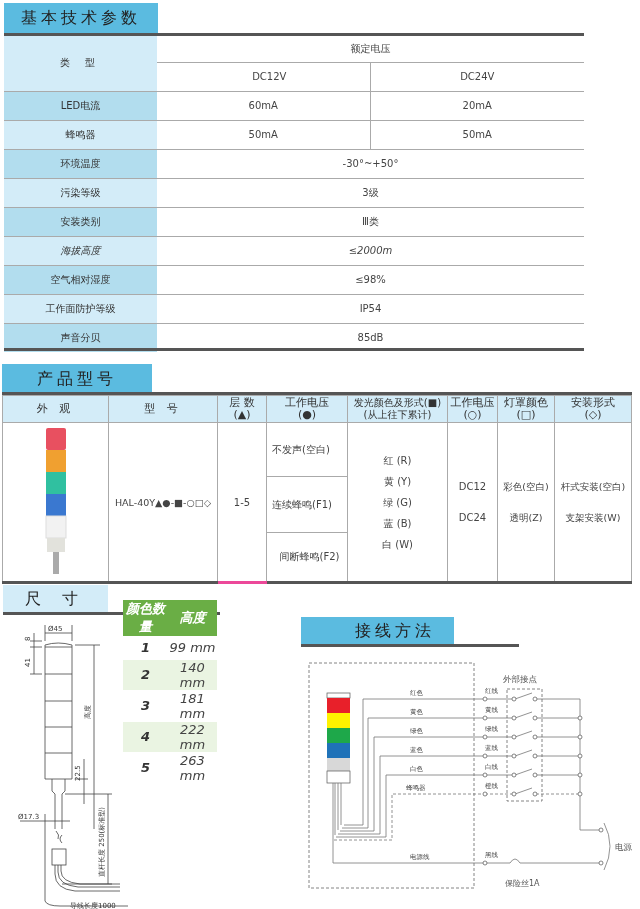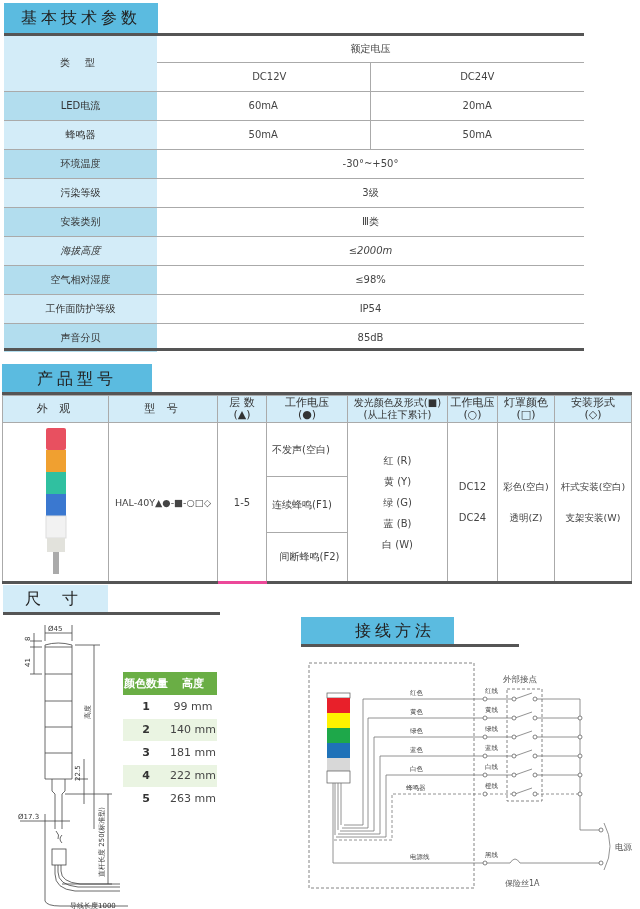--- a/index.html
+++ b/index.html
@@ -8,21 +8,21 @@
   .sec-tab.light { background: #d3ecf8; }
   .rule { position: absolute; height: 3px; background: #555; }
   table { border-collapse: collapse; position: absolute; font-size: 10px; }
   td { border: 1px solid #aaa; text-align: center; vertical-align: middle; color: #444; }
   .spec td.lab { background: #d3ecf8; color: #333; width: 153px; }
   .spec td.lab.alt { background: #b2ddee; }
   .spec td { border-left: none; border-right: none; }
   .spec td.mid { border-right: 1px solid #aaa; }
   .prod th { background: #d3ecf8; font-weight: normal; font-size: 11px; color: #333; border: 1px solid #aaa; line-height: 12px; }
   .prod td { font-size: 10px; }
-  .green-tbl { position: absolute; left: 123px; top: 672px; width: 94px; border-collapse: collapse; font-size: 11px; }
+  .green-tbl { position: absolute; left: 123px; top: 600px; width: 94px; border-collapse: collapse; font-size: 13px; font-style: italic; }
   .green-tbl th { background: #6aae45; color: #fff; height: 23px; font-weight: bold; border: none; }
   .green-tbl td { height: 23px; border: none; border-bottom: 1px solid #fff; }
   .green-tbl tr:nth-child(odd) td { background: #eaf4e2; }
   .green-tbl tr:nth-child(even) td { background: #fff; }
   .green-tbl td.n { font-weight: bold; color: #333; }
   svg text { font-family: "DejaVu Sans", sans-serif; }
 </style>
 </head>
 <body>
 

